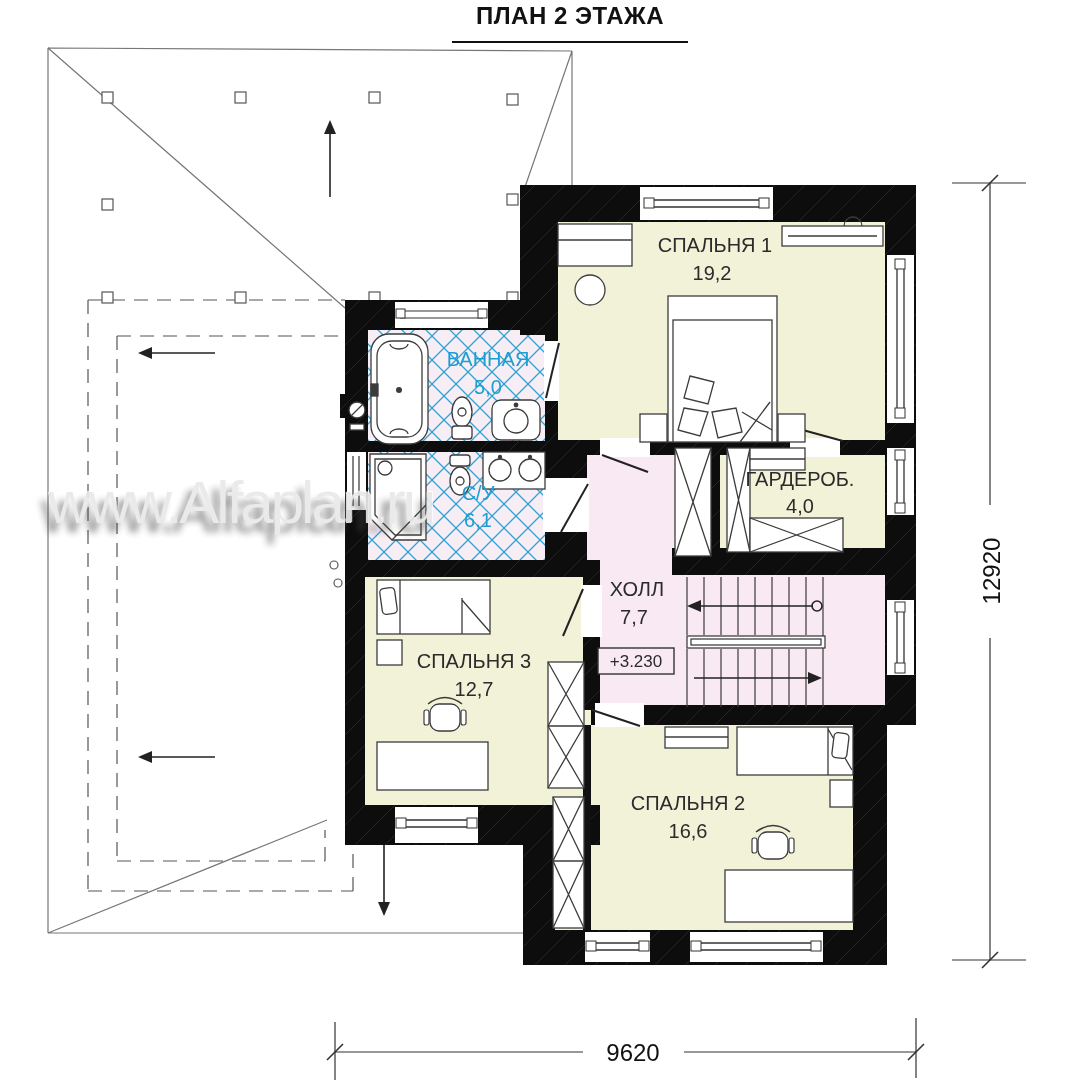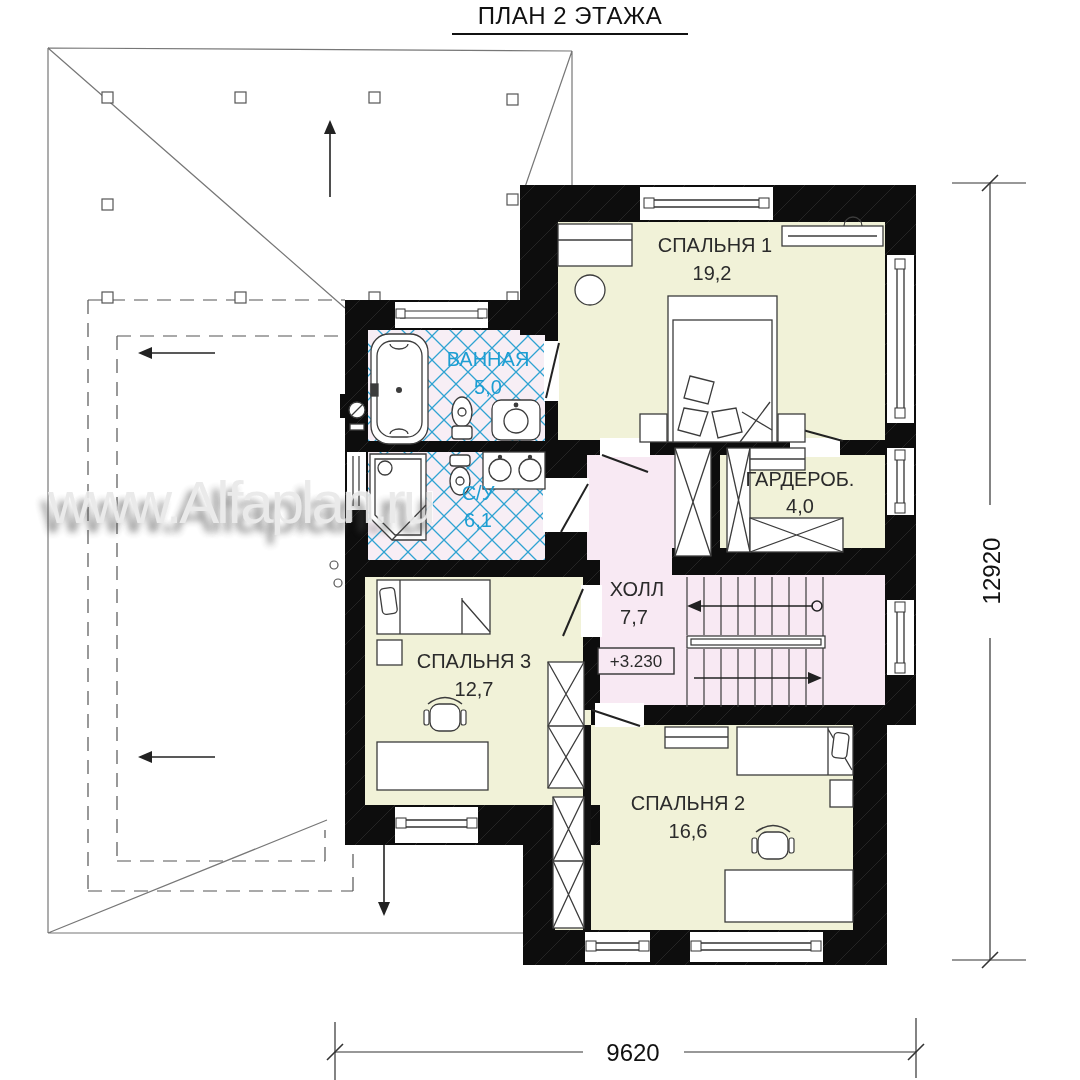--- a/index.html
+++ b/index.html
@@ -1,20 +1,20 @@
 <!DOCTYPE html>
 <html><head>
 <meta charset="utf-8">
 <style>
   html,body{margin:0;padding:0;background:#ffffff;}
   body{width:1080px;height:1080px;position:relative;overflow:hidden;
        font-family:"Liberation Sans","DejaVu Sans",sans-serif;}
   .plan-title{position:absolute;left:452px;top:2px;width:236px;text-align:center;
-      font-size:24px;font-weight:normal;color:#111;letter-spacing:.5px;
-      border-bottom:2px solid #111;padding-bottom:3px;}
+      font-size:24px;font-weight:bold;color:#111;letter-spacing:.5px;
+      border-bottom:2px solid #111;padding-bottom:11px;}
   .watermark{position:absolute;left:48px;top:468px;width:860px;white-space:nowrap;
       font-size:60px;font-weight:normal;letter-spacing:-3px;color:#e9e9e9;opacity:.92;
       text-shadow:-7px 9px 7px rgba(70,70,70,.65), 1px -1px 0 rgba(255,255,255,.85);
       pointer-events:none;z-index:5;}
   svg{position:absolute;left:0;top:0;}
   svg text{font-family:"Liberation Sans","DejaVu Sans",sans-serif;fill:#2b2b2b;}
   .roomlabel{font-size:20px;}
   .bluelabel{font-size:20px;fill:#1d9ed3;}
   .dimtext{font-size:24px;fill:#111;}
   .lvltext{font-size:17px;}

